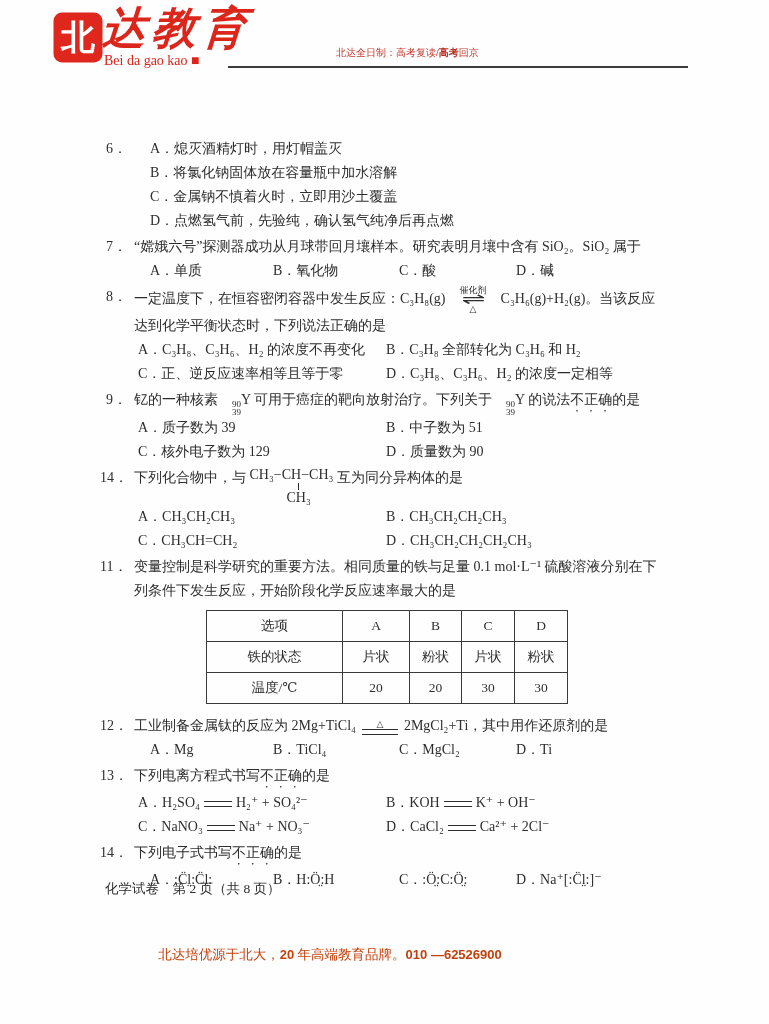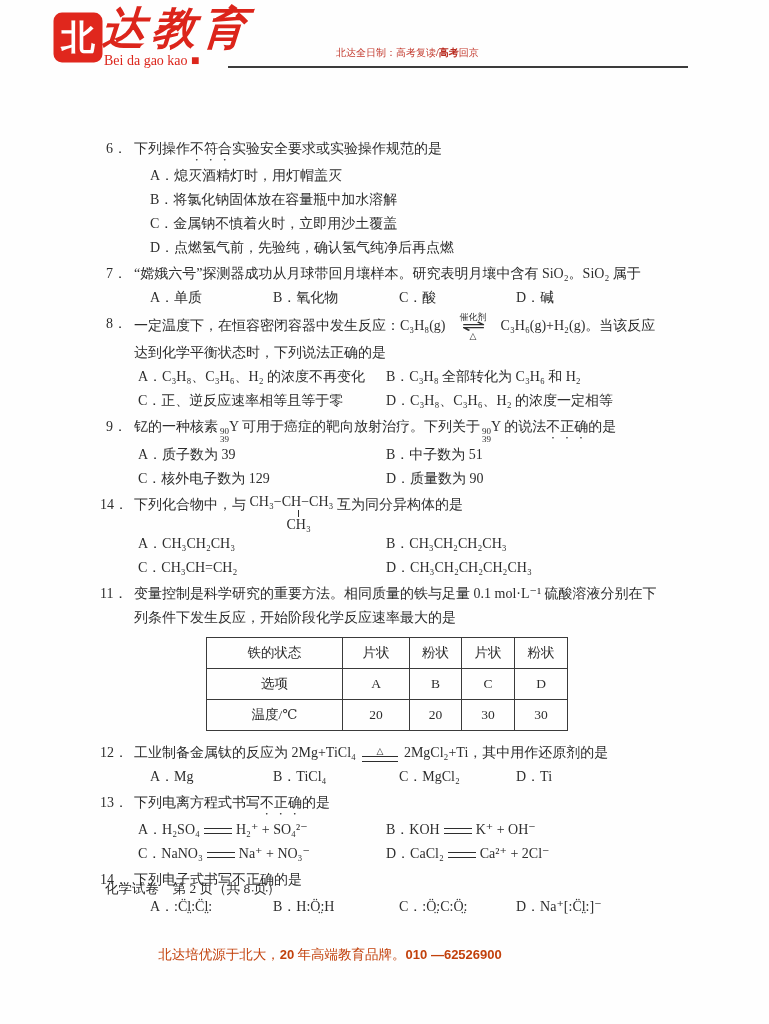--- a/index.html
+++ b/index.html
@@ -42,21 +42,21 @@
   .eqlb { display:inline-flex; flex-direction:column; align-items:center; vertical-align:middle; margin:0 14px; line-height:normal; }
   .eqlb .etop,.eqlb .ebot { font-size:9px; line-height:10px; }
   .eqlb .earrow { font-size:15px; line-height:9px; transform:scaleX(1.9); font-family:"DejaVu Sans",sans-serif; }
   
   .overeq { display:inline-flex; flex-direction:column; align-items:center; vertical-align:middle; margin:0 6px; }
   .overeq .otop { font-size:9px; line-height:10px; }
   .overeq .odbl { width:36px; height:4px; border-top:1.4px solid #2d2d2d; border-bottom:1.4px solid #2d2d2d; }
   
   .dbl2 { display:inline-block; width:28px; height:4px; border-top:1.4px solid #2d2d2d; border-bottom:1.4px solid #2d2d2d; margin:0 4px; vertical-align:middle; }
   
-  .nuclide { display:inline-flex; flex-direction:column; vertical-align:-3px; line-height:8px; font-size:9px; text-align:right; margin-left:2px; }
+  .nuclide { display:inline-flex; flex-direction:column; vertical-align:-3px; line-height:8px; font-size:9px; text-align:right; margin-left:14px; }
   
   .structf { display:inline-block; vertical-align:top; line-height:normal; }
   .structf .frow { display:block; line-height:17px; }
   .structf .fbar { display:block; height:7px; width:0; border-left:1.3px solid #2d2d2d; margin-left:48px; }
   .structf .fsub { display:block; line-height:15px; margin-left:37px; }
   
   .tbl { border-collapse:collapse; margin:7px 0 8px 72px; }
   .tbl td { border:1px solid #3a3a3a; text-align:center; font-size:13.5px; height:30px; padding:0; }
   .tbl td.c0 { width:135px; }
   .tbl td.c1 { width:66px; } .tbl td.c2 { width:51px; } .tbl td.c3 { width:52px; } .tbl td.c4 { width:52px; }
@@ -76,21 +76,20 @@
   <div class="brand-main">达教育</div>
   <div class="brand-sub">Bei da gao kao ■</div>
   <div class="tagline"><span>北达全日制：高考复读</span><span class="tbold">/高考</span><span>回京</span></div>
   <div class="header-rule"></div>
 
   <div class="content">
 
     <div class="q">
       <div class="qnum">6．</div>
       <div class="qbody">
-        <div class="stem"><span>下列操作</span><span class="emph">不符合</span><span>实验安全要求或实验操作规范的是</span></div>
         <div class="opt">A．熄灭酒精灯时，用灯帽盖灭</div>
         <div class="opt">B．将氯化钠固体放在容量瓶中加水溶解</div>
         <div class="opt">C．金属钠不慎着火时，立即用沙土覆盖</div>
         <div class="opt">D．点燃氢气前，先验纯，确认氢气纯净后再点燃</div>
       </div>
     </div>
 
     <div class="q">
       <div class="qnum">7．</div>
       <div class="qbody">
@@ -153,32 +152,32 @@
       </div>
     </div>
 
     <div class="q">
       <div class="qnum">11．</div>
       <div class="qbody">
         <div class="stem">变量控制是科学研究的重要方法。相同质量的铁与足量 0.1 mol·L⁻¹ 硫酸溶液分别在下列条件下发生反应，开始阶段化学反应速率最大的是</div>
         <table class="tbl">
           <tbody>
               <tr>
+            <td class="c0">选项</td>
+            <td class="c1">A</td>
+            <td class="c2">B</td>
+            <td class="c3">C</td>
+            <td class="c4">D</td>
+          </tr>
+          <tr>
             <td class="c0">铁的状态</td>
             <td class="c1">片状</td>
             <td class="c2">粉状</td>
             <td class="c3">片状</td>
             <td class="c4">粉状</td>
-          </tr>
-          <tr>
-            <td class="c0">选项</td>
-            <td class="c1">A</td>
-            <td class="c2">B</td>
-            <td class="c3">C</td>
-            <td class="c4">D</td>
           </tr>
           <tr>
             <td class="c0">温度/℃</td>
             <td class="c1">20</td>
             <td class="c2">20</td>
             <td class="c3">30</td>
             <td class="c4">30</td>
           </tr>
         </tbody>
           </table>

